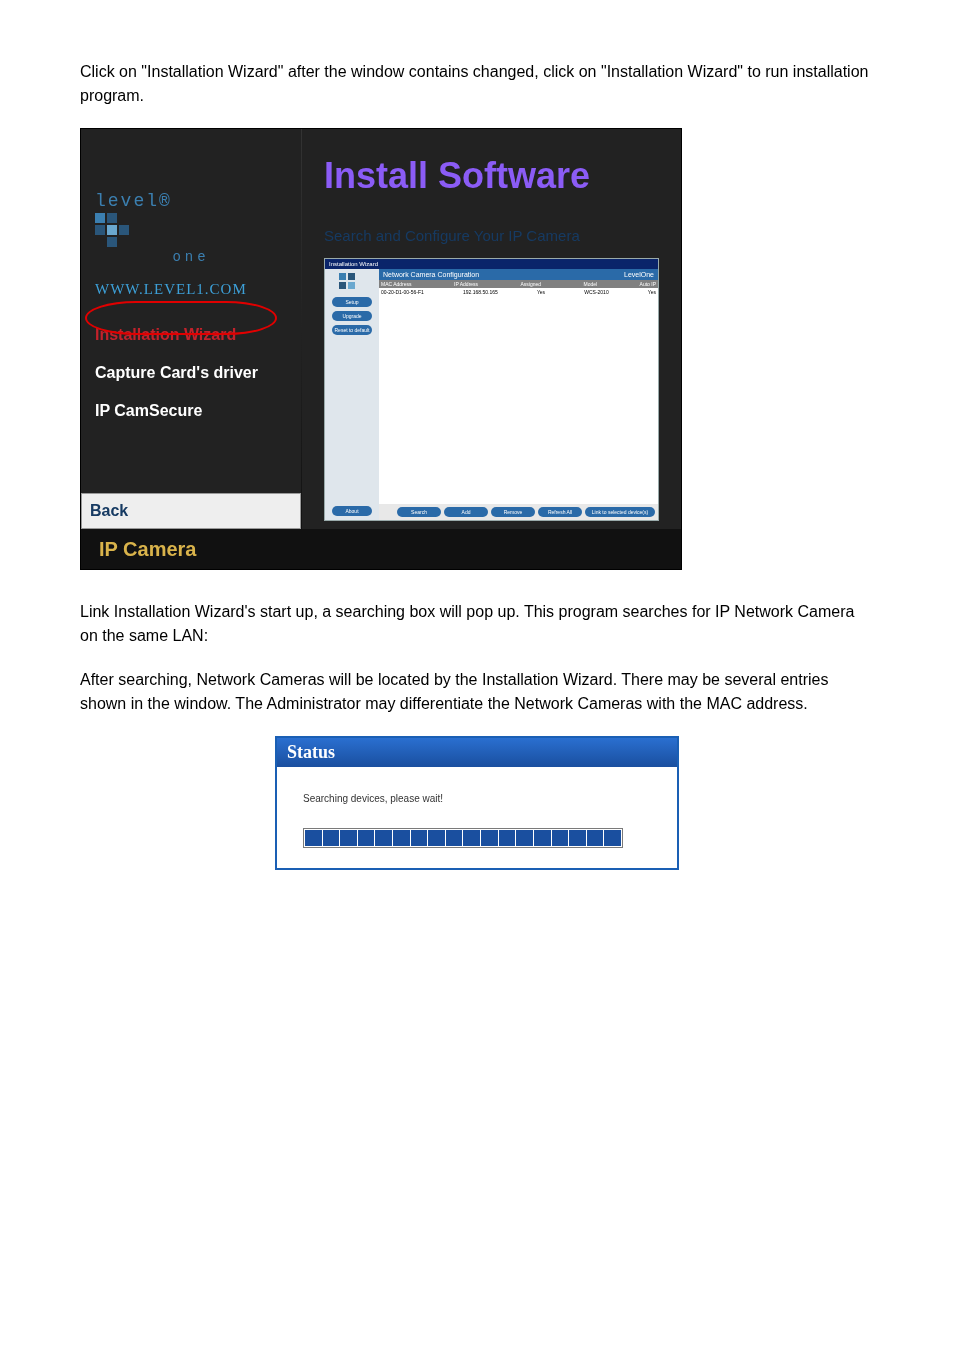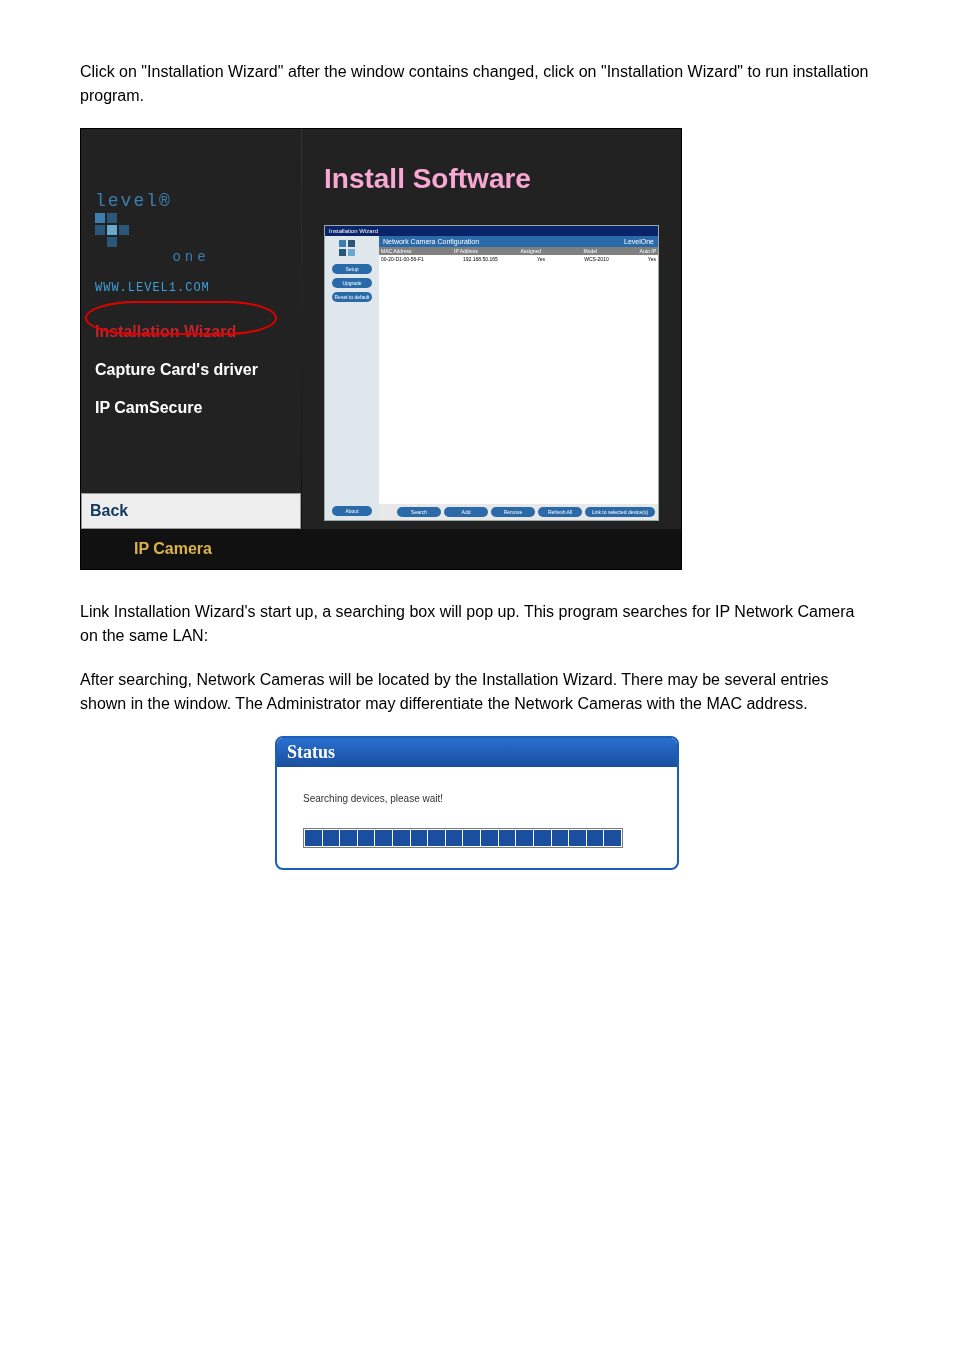--- a/index.html
+++ b/index.html
@@ -57,24 +57,24 @@
   .installer-left .logo-one {
     color: #3b7fb0;
     font-size: 14px;
     font-family: "Courier New", monospace;
     letter-spacing: 4px;
     margin-top: 2px;
     text-align: center;
   }
   .installer-left .logo-url {
     color: #3da0d8;
-    font-size: 12px;
+    font-size: 15px;
     letter-spacing: 1px;
     padding: 6px 14px 18px 14px;
-    font-family: Liberation Mono, monospace;
+    font-family: Liberation Serif, serif;
   }
   .installer-left .menu-item {
     color: #fff;
     font-weight: bold;
     font-size: 16px;
     padding: 10px 14px;
     cursor: pointer;
   }
   .installer-left .menu-item.selected {
     color: #c2222b;
@@ -103,24 +103,24 @@
   }
   .installer-right {
     flex: 1;
     display: flex;
     flex-direction: column;
     padding: 18px 22px 8px 22px;
     background: #222;
     box-sizing: border-box;
   }
   .installer-right .title {
-    color: #f9a8d4;
-    font-size: 28px;
-    font-weight: bold;
-    margin: 16px 0 30px 0;
+    color: #8b5cf6;
+    font-size: 36px;
+    font-weight: bold;
+    margin: 8px 0 30px 0;
   }
   .installer-right .subtitle {
     color: #163a62;
     font-size: 15px;
     margin-bottom: 14px;
   }
   .mini-app {
     flex: 1;
     background: #e8e8e8;
     border: 1px solid #9aa;
@@ -199,39 +199,38 @@
   .mini-app .mini-bottom .mini-btn { width:44px; }
   .installer-bottom-strip {
     height: 40px;
     background: #111;
     display:flex;
     align-items:center;
     padding-left: 18px;
   }
   .installer-bottom-strip .ip {
     color: #d9b34b;
-    font-size: 16px;
-    font-weight: bold;
-    margin-left: 35px;
+    font-size: 20px;
+    font-weight: bold;
   }
 
   
   .annot-oval {
     position: absolute;
     border: 2px solid #e00000;
     border-radius: 60px / 20px;
     pointer-events: none;
   }
 
   
   .status-box {
     width: 400px;
     margin: 20px auto;
     border: 2px solid #1a5fb4;
-    border-radius: 8px;
+    border-radius: 0;
     background: #fff;
     overflow: hidden;
   }
   .status-title {
     background: linear-gradient(#2a6fd0,#1a4f9f);
     color: #fff;
     font-weight: bold;
     font-size: 18px;
     padding: 4px 10px;
     font-family: "Times New Roman", serif;
@@ -290,20 +289,21 @@
 
       <div class="spacer"></div>
 
       <div class="back-btn">Back</div>
     </div>
 
     <div class="installer-divider"></div>
 
     <div class="installer-right">
       <div class="title">Install Software</div>
+      <div class="subtitle">Search and Configure Your IP Camera</div>
 
       <div class="mini-app">
         <div class="mini-title">Installation Wizard</div>
         <div class="mini-body">
           <div class="mini-side">
             <div class="mini-logo">
               <svg width="26" height="20">
                 <rect x="0" y="0" width="7" height="7" fill="#3b7fb0"></rect>
                 <rect x="9" y="0" width="7" height="7" fill="#2a567a"></rect>
                 <rect x="0" y="9" width="7" height="7" fill="#2a567a"></rect>

